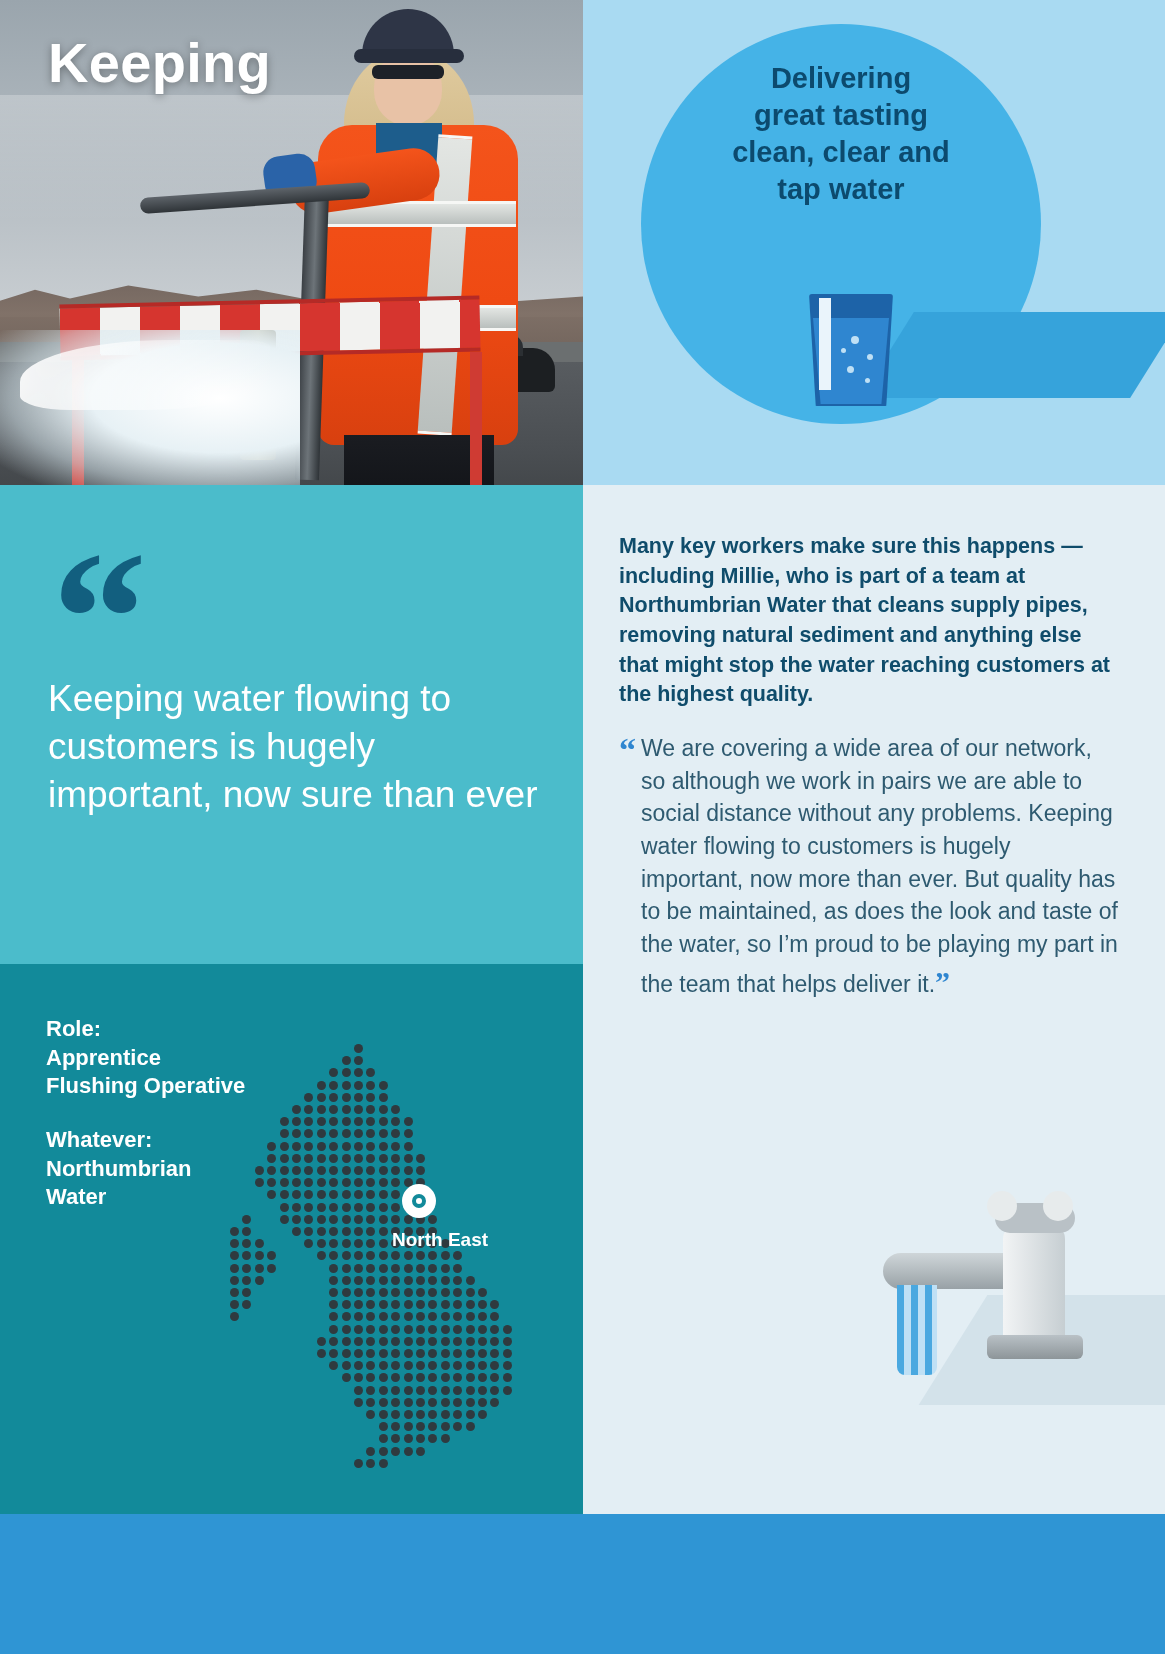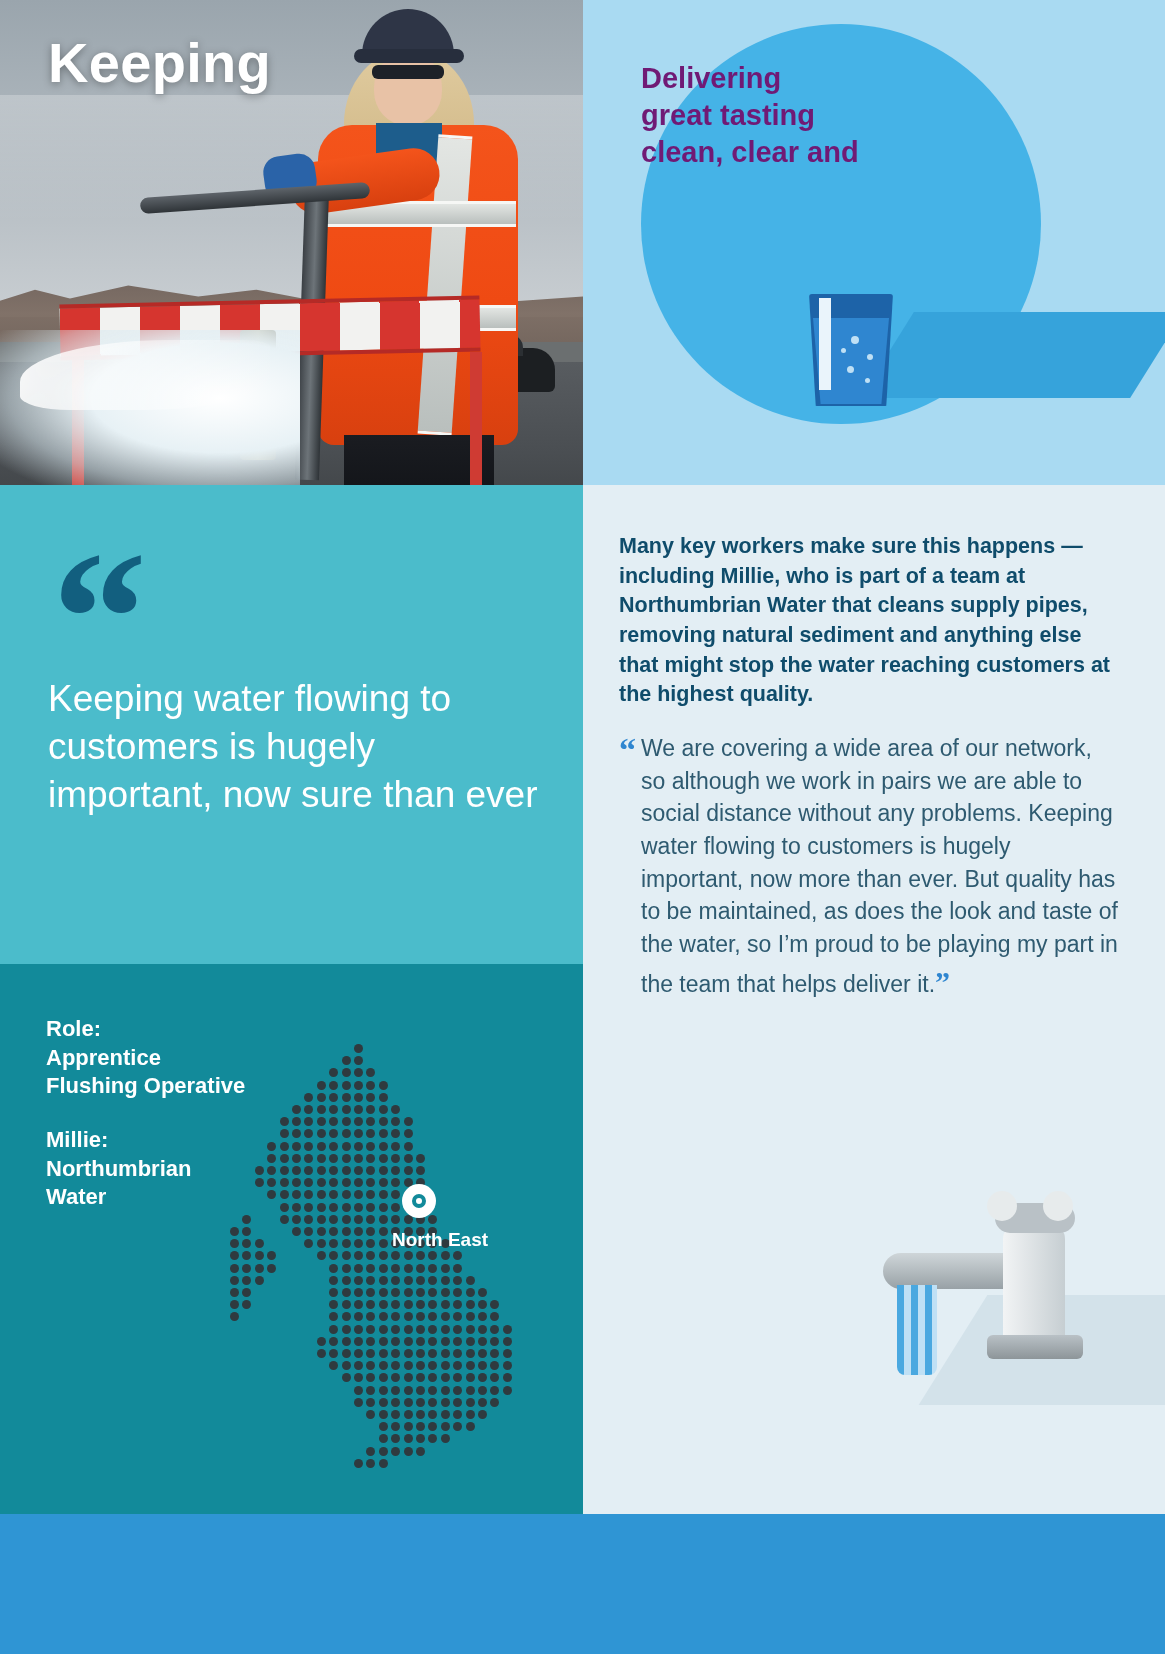--- a/index.html
+++ b/index.html
@@ -155,21 +155,21 @@
   .hero-right {
     position: absolute; left: 583px; top: 0; width: 582px; height: 485px;
     background: #a9daf2;
   }
   .circle {
     position: absolute; left: 58px; top: 24px; width: 400px; height: 400px;
     border-radius: 50%; background: #45b3e7;
   }
   .circle-text {
     position: absolute; left: 0; top: 36px; width: 400px;
-    color: #701a75; font-weight: bold;
+    text-align: center; color: #0c4a6e; font-weight: bold;
     font-size: 29px; line-height: 1.28;
   }
   .glass-wrap { position: absolute; left: 150px; top: 250px; width: 120px; height: 135px; }
   .glass-shadow {
     position: absolute; left: 96px; top: 38px; width: 270px; height: 86px;
     background: #36a3db; transform: skewX(-32deg);
   }
   .glass-body {
     position: absolute; left: 18px; top: 20px; width: 84px; height: 112px;
     background: #1d63a8; border-radius: 3px 3px 8px 8px;
@@ -329,20 +329,21 @@
     <div class="lever"></div>
     <div class="photo-title">Keeping</div>
   </div>
 
   <div class="hero-right">
     <div class="circle">
       <div class="circle-text">
         <div>Delivering</div>
         <div>great tasting</div>
         <div>clean, clear and</div>
+        <div>tap water</div>
       </div>
       <div class="glass-wrap">
         <div class="glass-shadow"></div>
         <div class="glass-body"></div>
         <div class="glass-water"></div>
         <div class="glass-hl"></div>
         <div class="bub" style="left:60px;top:62px;width:8px;height:8px;"></div>
         <div class="bub" style="left:76px;top:80px;width:6px;height:6px;"></div>
         <div class="bub" style="left:56px;top:92px;width:7px;height:7px;"></div>
         <div class="bub" style="left:74px;top:104px;width:5px;height:5px;"></div>
@@ -355,21 +356,21 @@
     <div class="qmark">“</div>
     <div class="quote-text">Keeping water flowing to customers is hugely important, now sure than ever</div>
   </div>
 
   <div class="role-panel">
     <div class="role-block">
       <div class="role-label">Role:</div>
       <div class="role-value" style="white-space:pre-line">Apprentice
 Flushing Operative</div>
       <div class="gap"></div>
-      <div class="role-label">Millie:</div>
+      <div class="role-label">Whatever:</div>
       <div class="role-value" style="white-space:pre-line">Northumbrian
 Water</div>
     </div>
 
     <div class="map">
       <div id="dots">
           <div class="dot" style="left: 124px; top: 0px;"></div>
           <div class="dot" style="left: 111.6px; top: 12.2px;"></div>
           <div class="dot" style="left: 124px; top: 12.2px;"></div>
           <div class="dot" style="left: 99.2px; top: 24.4px;"></div>

